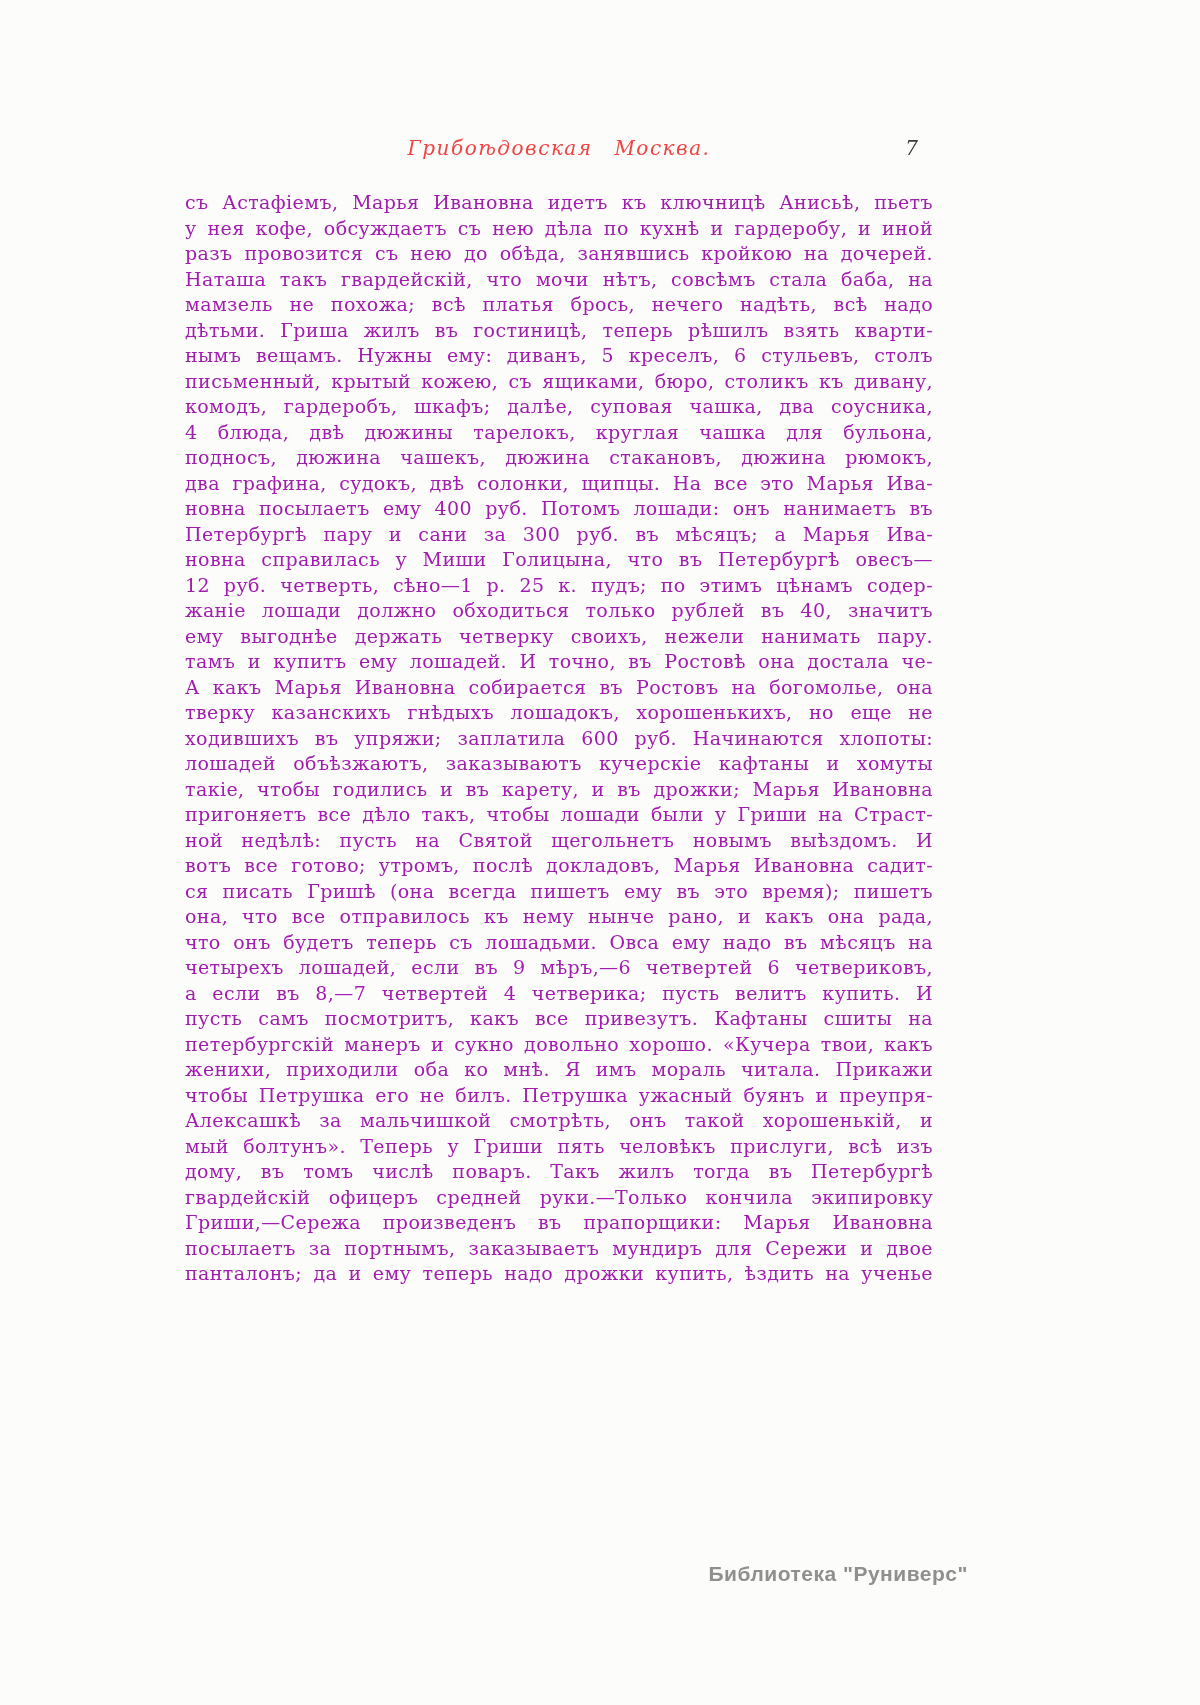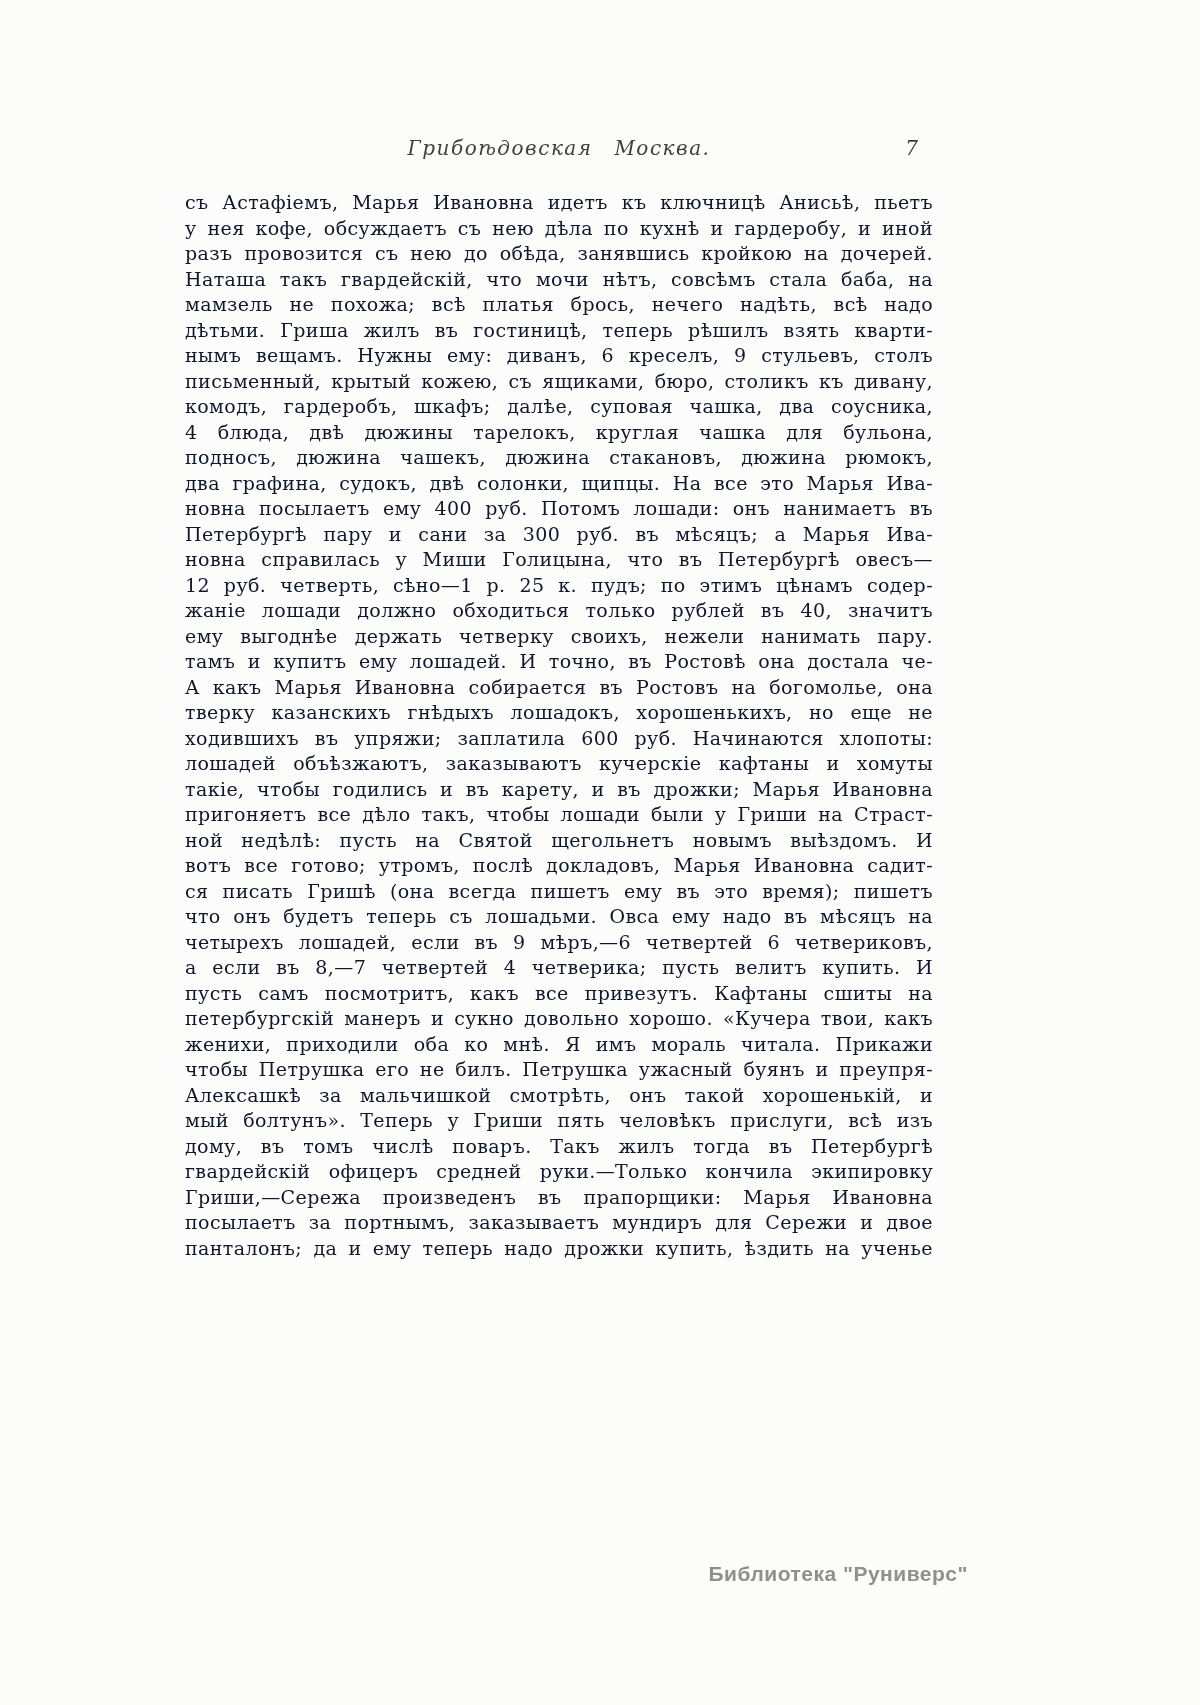--- a/index.html
+++ b/index.html
@@ -20,21 +20,21 @@
     top:136px;
     width:748px;
     height:26px;
   }
   .running-title{
     text-align:center;
     font-style:italic;
     font-size:20px;
     letter-spacing:1.5px;
     word-spacing:14px;
-    color:#404040;
+    color:#ef4444;
   }
   .page-number{
     position:absolute;
     right:15px;
     top:0;
     font-style:italic;
     font-size:20px;
     color:#3a3a3a;
   }
   .text-block{
@@ -43,21 +43,21 @@
     top:190px;
     width:748px;
   }
   .line{
     font-size:19px;
     line-height:25.5px;
     letter-spacing:0.4px;
     text-align:justify;
     text-align-last:justify;
     white-space:normal;
-    color:#0f172a;
+    color:#a21caf;
   }
   .watermark{
     position:absolute;
     right:232px;
     top:1562px;
     font-family:"Liberation Sans","DejaVu Sans",sans-serif;
     font-weight:bold;
     font-size:21px;
     color:#8f8f8f;
     letter-spacing:0.5px;
@@ -73,21 +73,21 @@
     <div class="page-number">7</div>
   </div>
 
   <div class="text-block">
       <div class="line">съ Астафіемъ, Марья Ивановна идетъ къ ключницѣ Анисьѣ, пьетъ</div>
       <div class="line">у нея кофе, обсуждаетъ съ нею дѣла по кухнѣ и гардеробу, и иной</div>
       <div class="line">разъ провозится съ нею до обѣда, занявшись кройкою на дочерей.</div>
       <div class="line">Наташа такъ гвардейскій, что мочи нѣтъ, совсѣмъ стала баба, на</div>
       <div class="line">мамзель не похожа; всѣ платья брось, нечего надѣть, всѣ надо</div>
       <div class="line">дѣтьми. Гриша жилъ въ гостиницѣ, теперь рѣшилъ взять кварти-</div>
-      <div class="line">нымъ вещамъ. Нужны ему: диванъ, 6 креселъ, 9 стульевъ, столъ</div>
+      <div class="line">нымъ вещамъ. Нужны ему: диванъ, 5 креселъ, 6 стульевъ, столъ</div>
       <div class="line">письменный, крытый кожею, съ ящиками, бюро, столикъ къ дивану,</div>
       <div class="line">комодъ, гардеробъ, шкафъ; далѣе, суповая чашка, два соусника,</div>
       <div class="line">4 блюда, двѣ дюжины тарелокъ, круглая чашка для бульона,</div>
       <div class="line">подносъ, дюжина чашекъ, дюжина стакановъ, дюжина рюмокъ,</div>
       <div class="line">два графина, судокъ, двѣ солонки, щипцы. На все это Марья Ива-</div>
       <div class="line">новна посылаетъ ему 400 руб. Потомъ лошади: онъ нанимаетъ въ</div>
       <div class="line">Петербургѣ пару и сани за 300 руб. въ мѣсяцъ; а Марья Ива-</div>
       <div class="line">новна справилась у Миши Голицына, что въ Петербургѣ овесъ—</div>
       <div class="line">12 руб. четверть, сѣно—1 р. 25 к. пудъ; по этимъ цѣнамъ содер-</div>
       <div class="line">жаніе лошади должно обходиться только рублей въ 40, значитъ</div>
@@ -95,20 +95,21 @@
       <div class="line">тамъ и купитъ ему лошадей. И точно, въ Ростовѣ она достала че-</div>
       <div class="line">А какъ Марья Ивановна собирается въ Ростовъ на богомолье, она</div>
       <div class="line">тверку казанскихъ гнѣдыхъ лошадокъ, хорошенькихъ, но еще не</div>
       <div class="line">ходившихъ въ упряжи; заплатила 600 руб. Начинаются хлопоты:</div>
       <div class="line">лошадей объѣзжаютъ, заказываютъ кучерскіе кафтаны и хомуты</div>
       <div class="line">такіе, чтобы годились и въ карету, и въ дрожки; Марья Ивановна</div>
       <div class="line">пригоняетъ все дѣло такъ, чтобы лошади были у Гриши на Страст-</div>
       <div class="line">ной недѣлѣ: пусть на Святой щегольнетъ новымъ выѣздомъ. И</div>
       <div class="line">вотъ все готово; утромъ, послѣ докладовъ, Марья Ивановна садит-</div>
       <div class="line">ся писать Гришѣ (она всегда пишетъ ему въ это время); пишетъ</div>
+      <div class="line">она, что все отправилось къ нему нынче рано, и какъ она рада,</div>
       <div class="line">что онъ будетъ теперь съ лошадьми. Овса ему надо въ мѣсяцъ на</div>
       <div class="line">четырехъ лошадей, если въ 9 мѣръ,—6 четвертей 6 четвериковъ,</div>
       <div class="line">а если въ 8,—7 четвертей 4 четверика; пусть велитъ купить. И</div>
       <div class="line">пусть самъ посмотритъ, какъ все привезутъ. Кафтаны сшиты на</div>
       <div class="line">петербургскій манеръ и сукно довольно хорошо. «Кучера твои, какъ</div>
       <div class="line">женихи, приходили оба ко мнѣ. Я имъ мораль читала. Прикажи</div>
       <div class="line">чтобы Петрушка его не билъ. Петрушка ужасный буянъ и преупря-</div>
       <div class="line">Алексашкѣ за мальчишкой смотрѣть, онъ такой хорошенькій, и</div>
       <div class="line">мый болтунъ». Теперь у Гриши пять человѣкъ прислуги, всѣ изъ</div>
       <div class="line">дому, въ томъ числѣ поваръ. Такъ жилъ тогда въ Петербургѣ</div>

